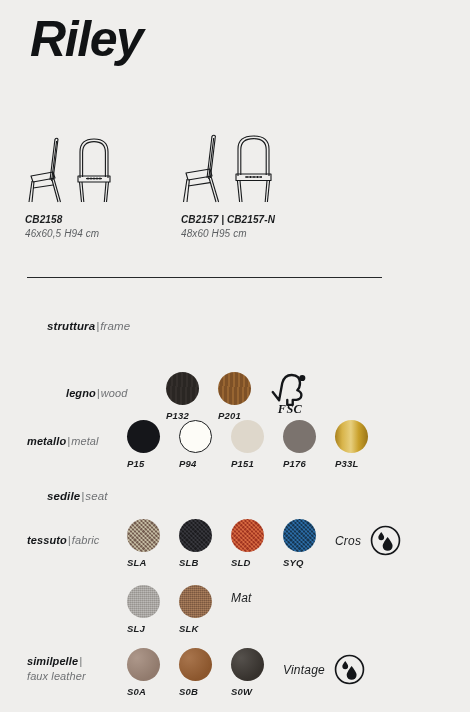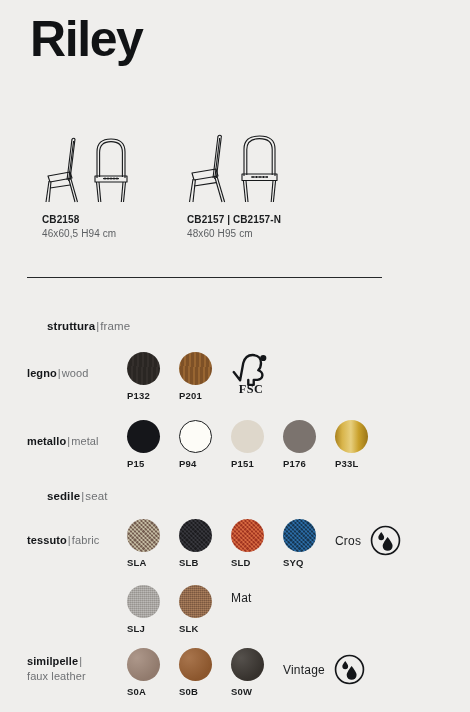--- a/index.html
+++ b/index.html
@@ -13,20 +13,21 @@
     font-family: "Liberation Sans", sans-serif;
     color: #16181a;
     overflow: hidden;
     position: relative;
   }
   .page {
     width: 382px;
     height: 712px;
     position: relative;
     box-sizing: border-box;
+    font-style: italic;
   }
 
   
   .title {
     position: absolute;
     left: 30px;
     top: 12px;
     font-size: 50px;
     font-weight: bold;
     letter-spacing: -1.4px;
@@ -39,21 +40,20 @@
     position: absolute;
     left: 25px;
     top: 132px;
     width: 430px;
     display: flex;
     gap: 0px;
   }
   .model {
     width: 140px;
     margin-right: 0px;
-    margin-left: 17px;
   }
   .model.second { margin-left: 0px; }
   .model-art {
     height: 72px;
     display: flex;
     align-items: flex-end;
     gap: 4px;
   }
   .model-code {
     margin-top: 10px;
@@ -230,21 +230,21 @@
             <path d="M33 46 L31.3 66"></path>
             <path d="M13 42.6 L29 42.6"></path>
             <path d="M15 41.6 L15 43.6 M18 41.6 L18 43.6 M21 41.6 L21 43.6 M24 41.6 L24 43.6 M27 41.6 L27 43.6"></path>
           </g>
         </svg>
       </div>
       <div class="model-code">CB2158</div>
       <div class="model-dims">46x60,5 H94 cm</div>
     </div>
 
-    <div class="model second" style="margin-left:5px;">
+    <div class="model second" style="margin-left:16px;">
       <div class="model-art">
         <svg class="chair-svg" width="46" height="70" viewBox="0 0 46 70">
           <g fill="none" stroke="#17191b" stroke-width="1.1" stroke-linejoin="round">
             <path d="M31 2 L26 44"></path>
             <path d="M34.4 2 L29.4 44"></path>
             <path d="M31 2 Q33 0.6 34.4 2"></path>
             <path d="M32.7 4 L27.7 45"></path>
             <path d="M5 39 L29 35 L31 42 L7 46 Z"></path>
             <path d="M6 45 L2.5 68"></path>
             <path d="M8.4 45.6 L6 68"></path>
@@ -271,21 +271,21 @@
       <div class="model-dims">48x60 H95 cm</div>
     </div>
   </div>
 
   <div class="divider"></div>
 
   <div class="section-head" style="top:320px;">
     <span class="it">struttura</span><span class="sep">|</span><span class="en">frame</span>
   </div>
 
-  <div class="row" style="top:352px;">
+  <div class="row" style="top:372px;margin-left:39px;">
     <div class="row-label">
       <span class="it">legno</span><span class="sep">|</span><span class="en">wood</span>
     </div>
     <div class="swatches">
       <div class="sw">
         <div class="sw-dot grain" style="background:#2e2a27;"></div>
         <div class="sw-code">P132</div>
       </div>
       <div class="sw">
         <div class="sw-dot grain" style="background:#8a5a2b;"></div>

